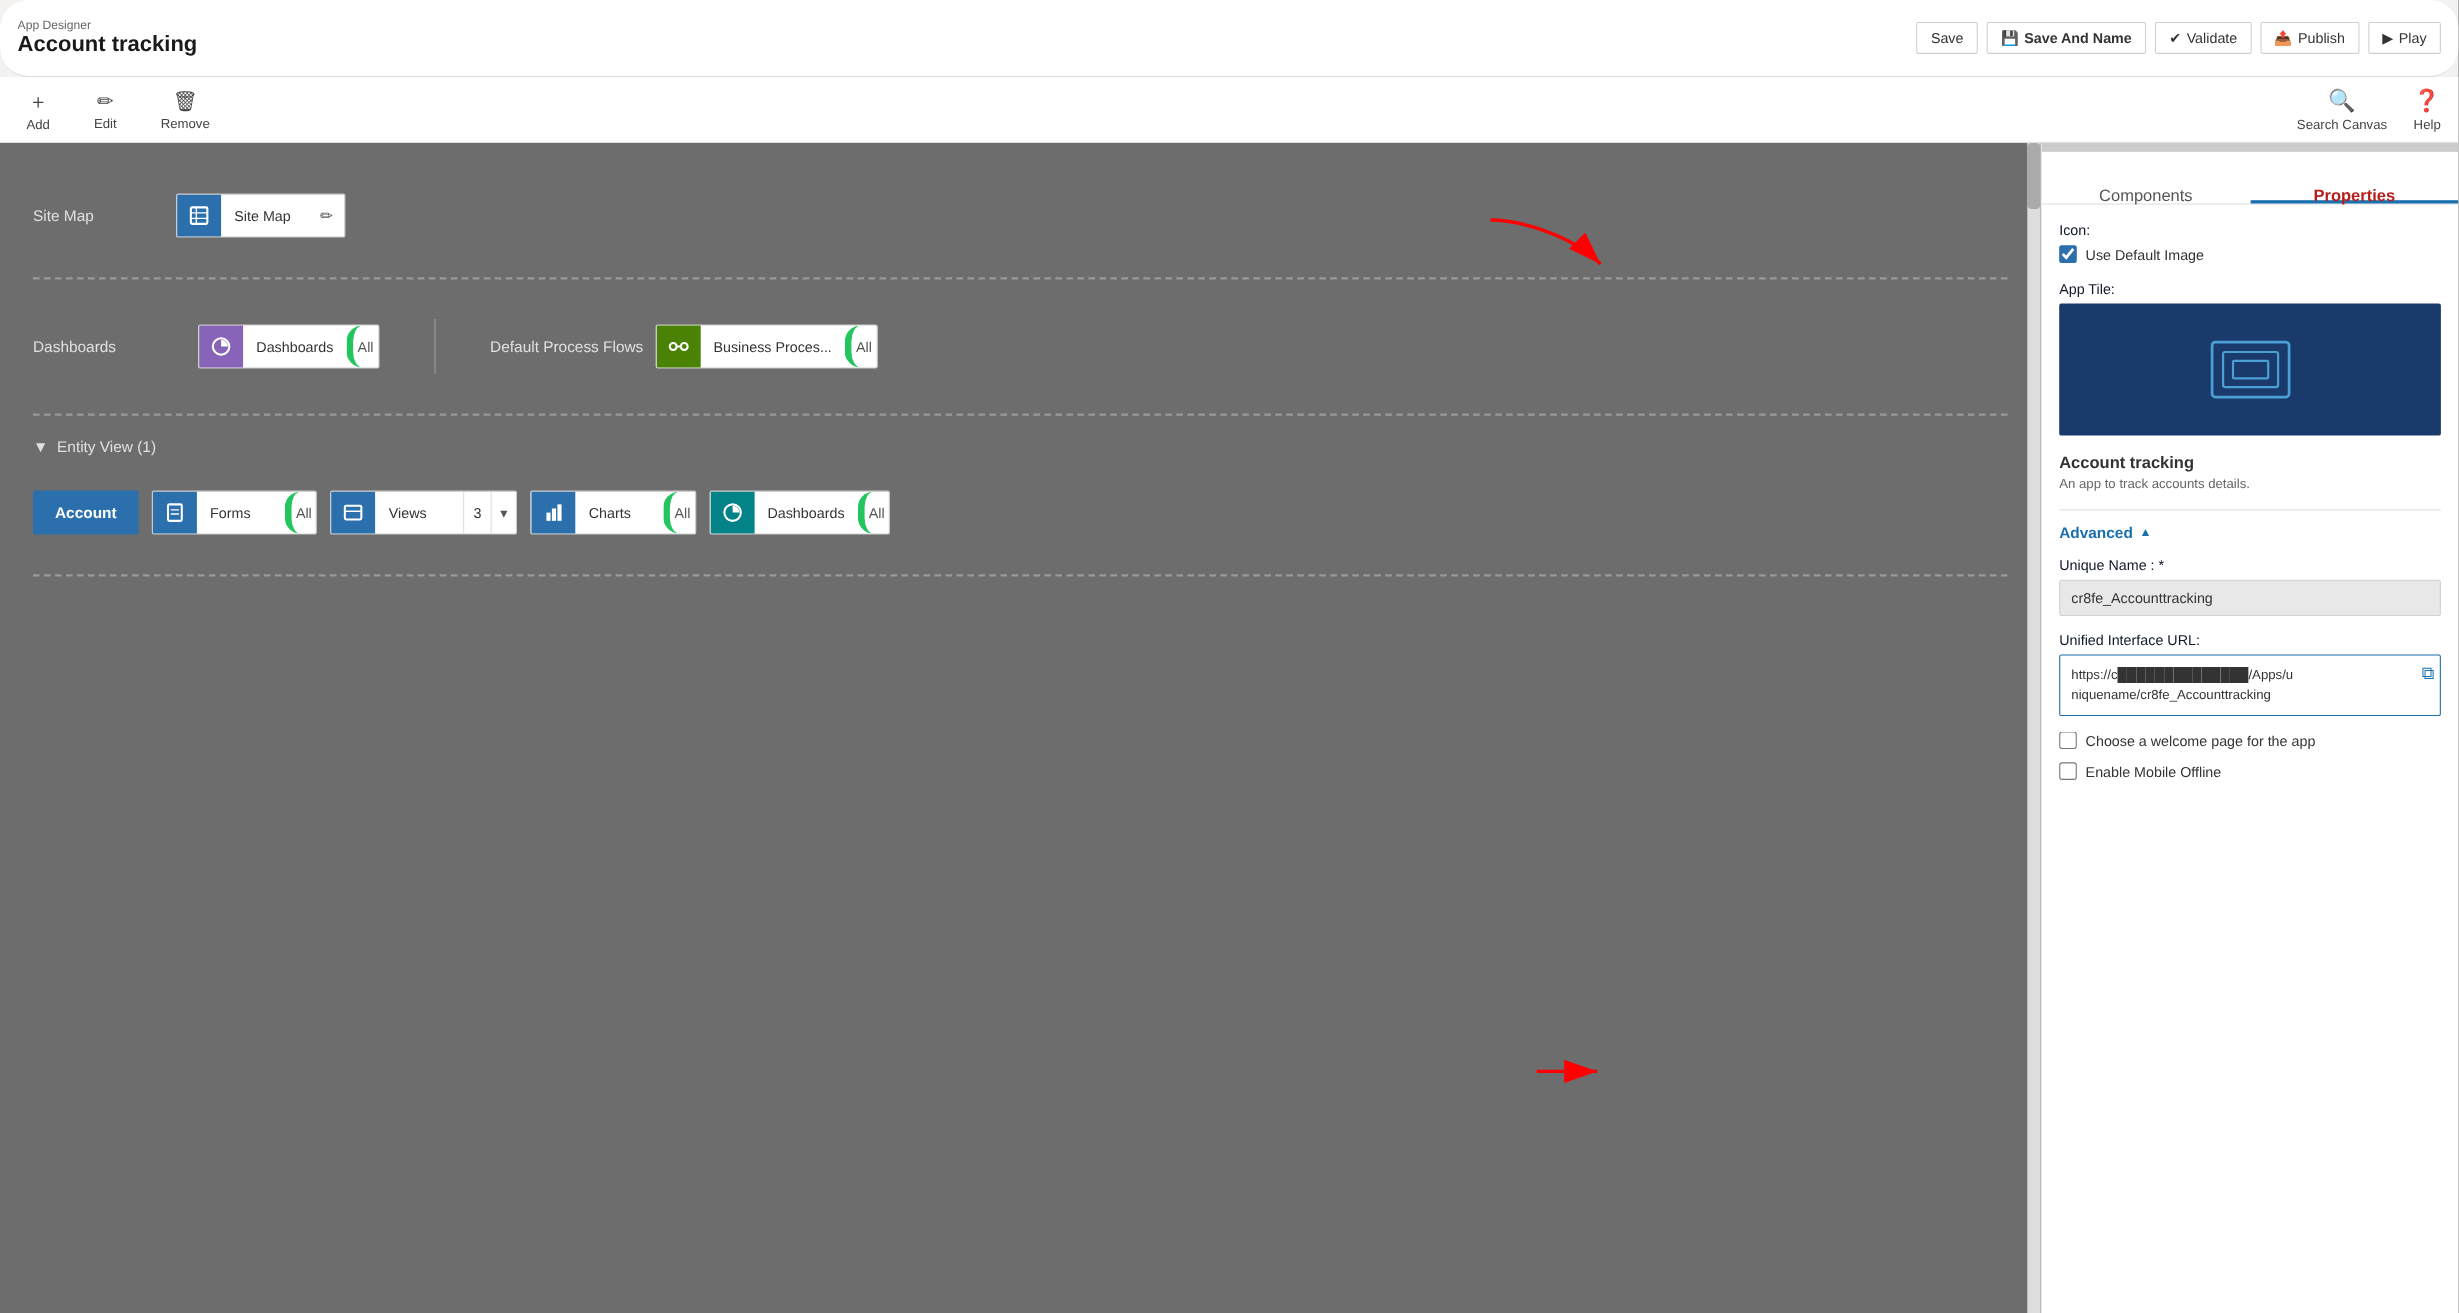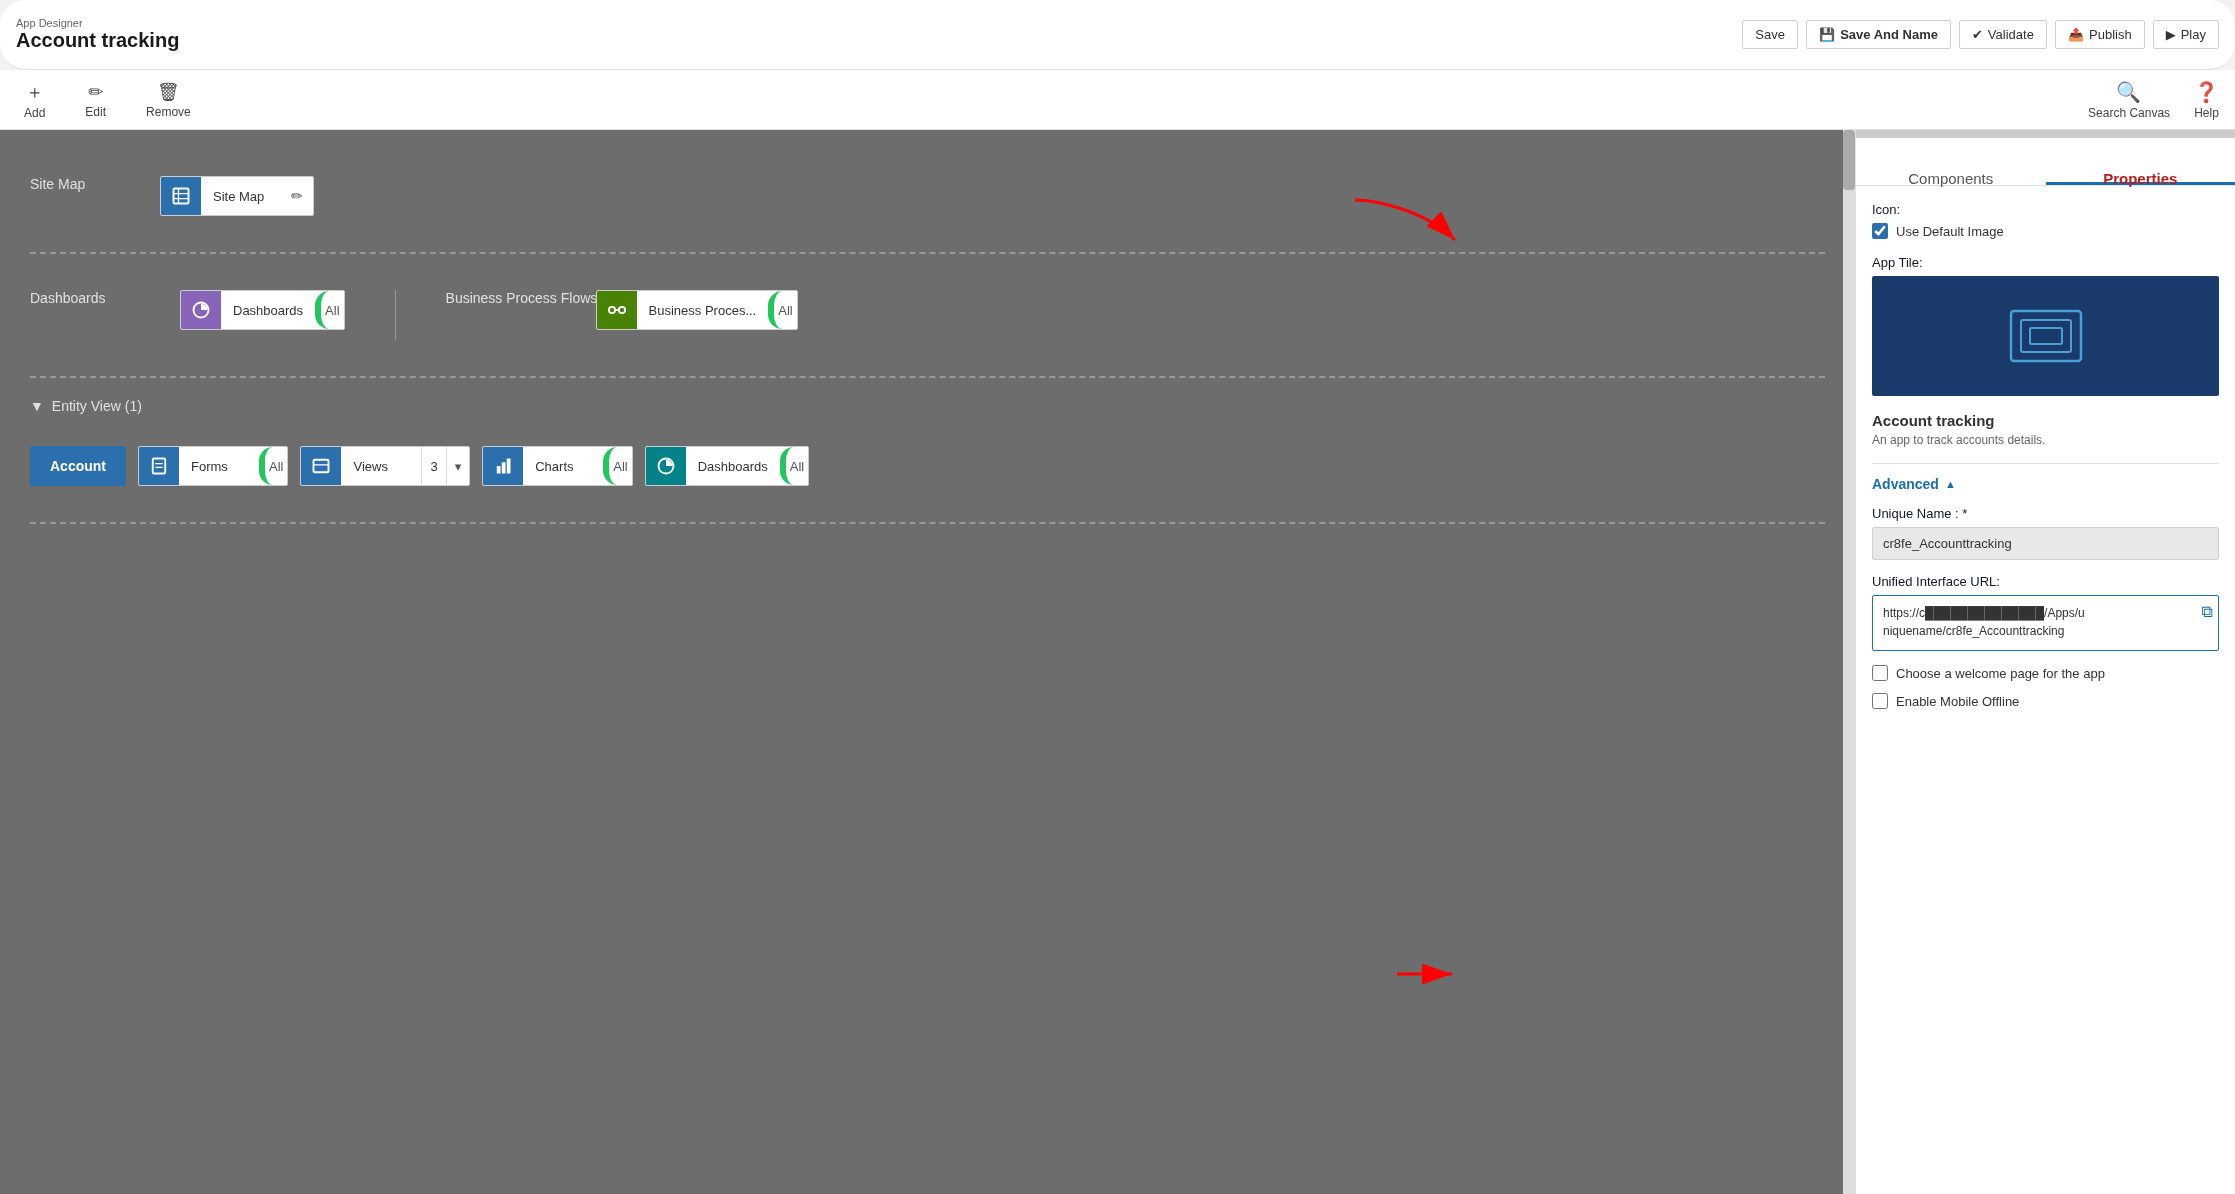--- a/index.html
+++ b/index.html
@@ -75,20 +75,21 @@
 
     
     .dashed-line {
       border-top: 2px dashed #999;
       margin: 20px 0;
     }
 
     
     .canvas-row {
       display: flex;
+      align-items: center;
       margin-bottom: 0;
       padding: 16px 0;
     }
     .row-label {
       color: #e0e0e0;
       font-size: 14px;
       width: 130px;
       flex-shrink: 0;
     }
 
@@ -372,21 +373,21 @@
                 <circle cx="8" cy="8" r="6" fill="none" stroke="white" stroke-width="1.5"></circle>
                 <path d="M8 8 L8 3 A5 5 0 0 1 13 8 Z" fill="white"></path>
               </svg>
           </div>
           <span class="comp-name">Dashboards</span>
           <span class="comp-all">All</span>
         </div>
 
         <div class="vert-sep"></div>
 
-        <span class="row-label" style="color:#e0e0e0; white-space:nowrap;">Business Process Flows</span>
+        <span class="row-label" style="color:#e0e0e0; white-space:nowrap;">Default Process Flows</span>
         <div class="comp-box">
           <div class="comp-icon green">
             <svg viewBox="0 0 16 16" width="20" height="20" fill="white">
                 <circle cx="4" cy="8" r="2.5" fill="none" stroke="white" stroke-width="1.5"></circle>
                 <circle cx="12" cy="8" r="2.5" fill="none" stroke="white" stroke-width="1.5"></circle>
                 <line x1="6.5" y1="8" x2="9.5" y2="8" stroke="white" stroke-width="1.5"></line>
               </svg>
           </div>
           <span class="comp-name">Business Proces...</span>
           <span class="comp-all">All</span>

